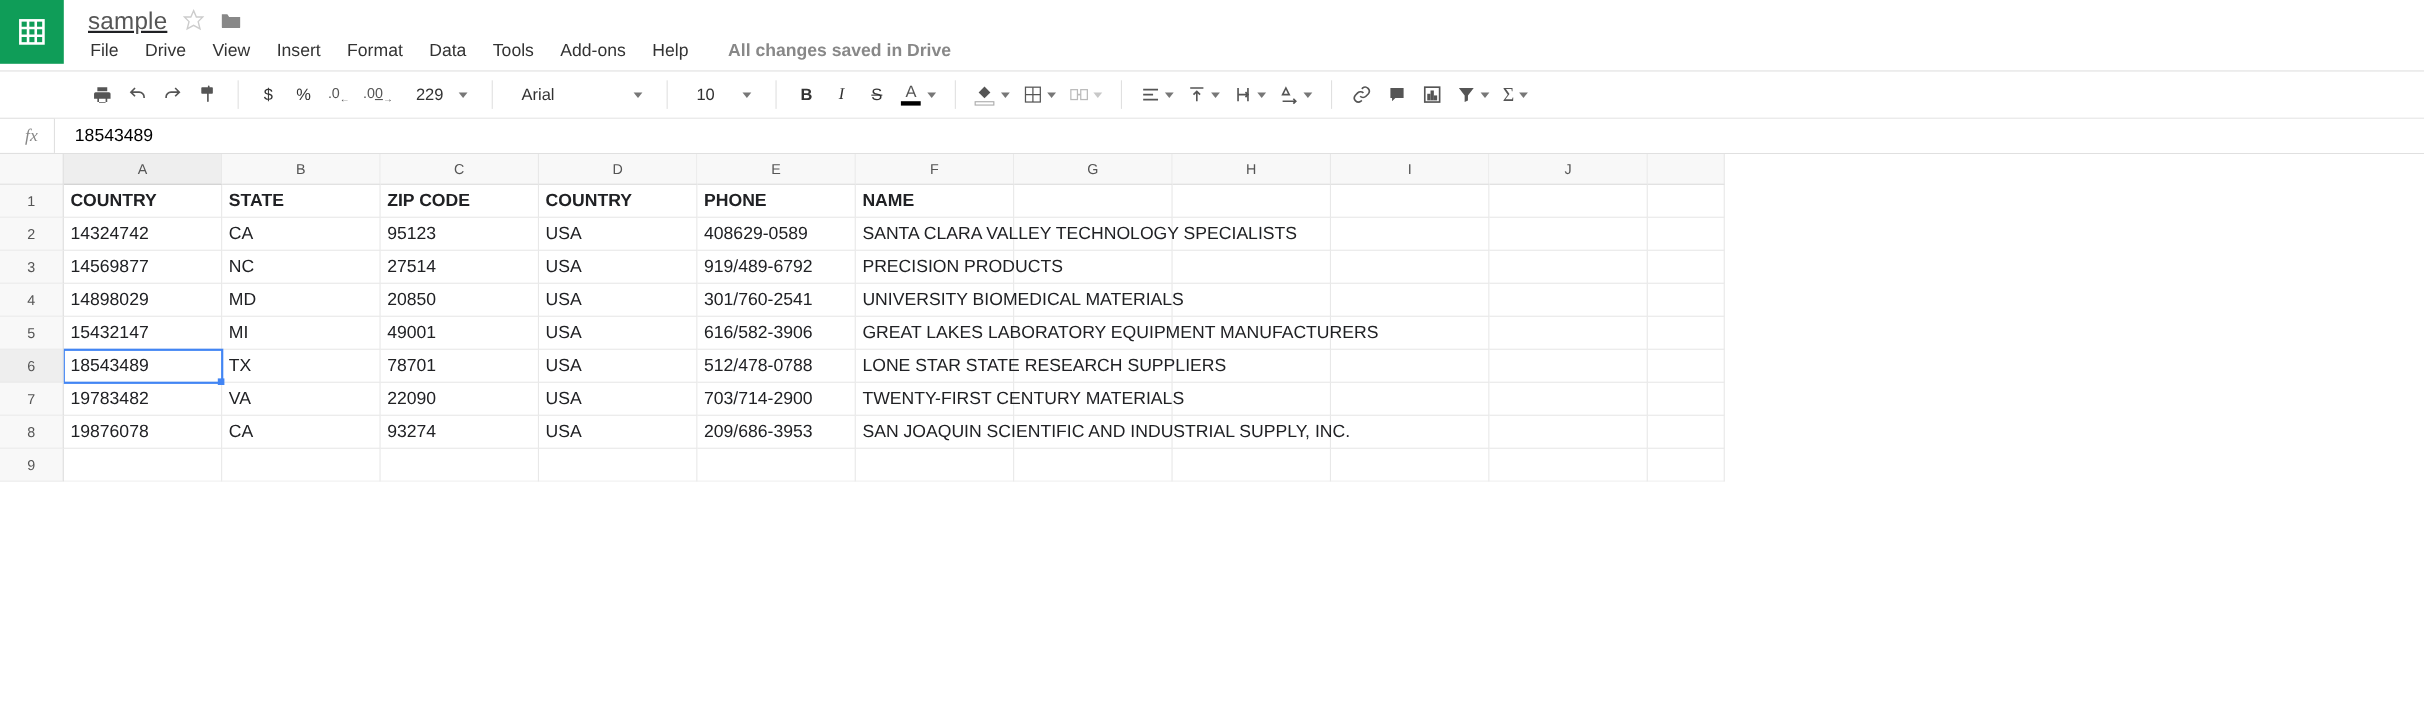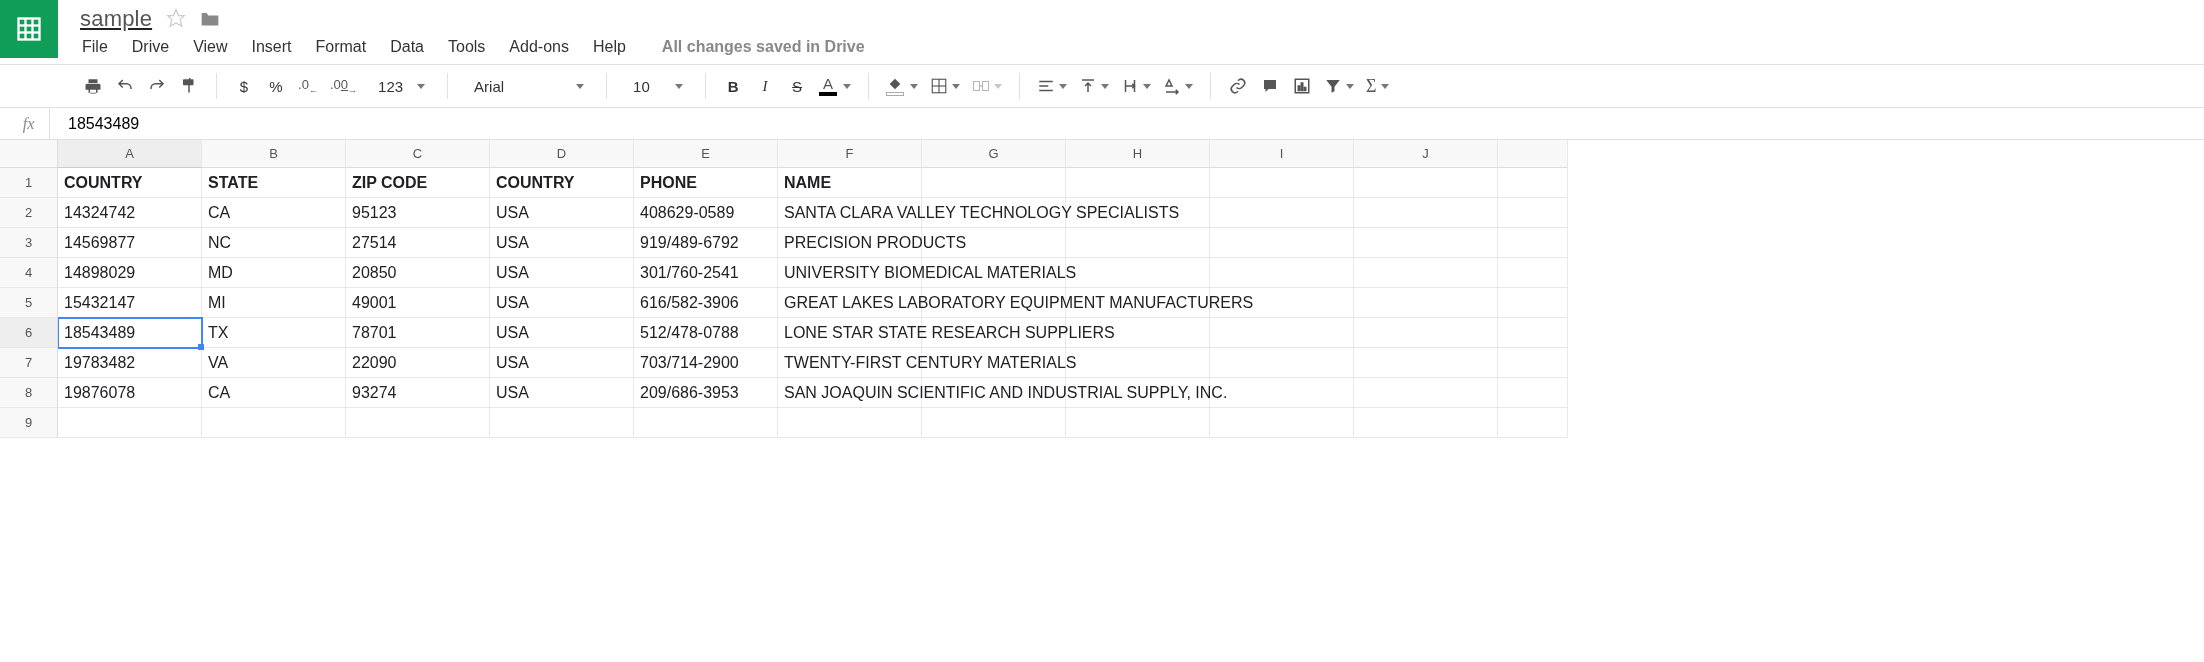--- a/index.html
+++ b/index.html
@@ -120,21 +120,21 @@
   <div class="tb-sep"></div>
   <div class="tb-btn tb-text">$</div>
   <div class="tb-btn tb-text">%</div>
   <div class="tb-btn">
       <span style="font-size:13px;">.0<sub style="font-size:9px;">←</sub></span>
     </div>
   <div class="tb-btn">
       <span style="font-size:13px;">.0<u>0</u><sub style="font-size:9px;">→</sub></span>
     </div>
   <div class="tb-dropdown">
-      <span class="tb-text">123</span>
+      <span class="tb-text">229</span>
       <span class="caret"></span>
     </div>
   <div class="tb-sep"></div>
   <div class="tb-dropdown font-box">
       <span class="tb-text">Arial</span>
       <span class="caret"></span>
     </div>
   <div class="tb-sep"></div>
   <div class="tb-dropdown size-box">
       <span class="tb-text">10</span>

